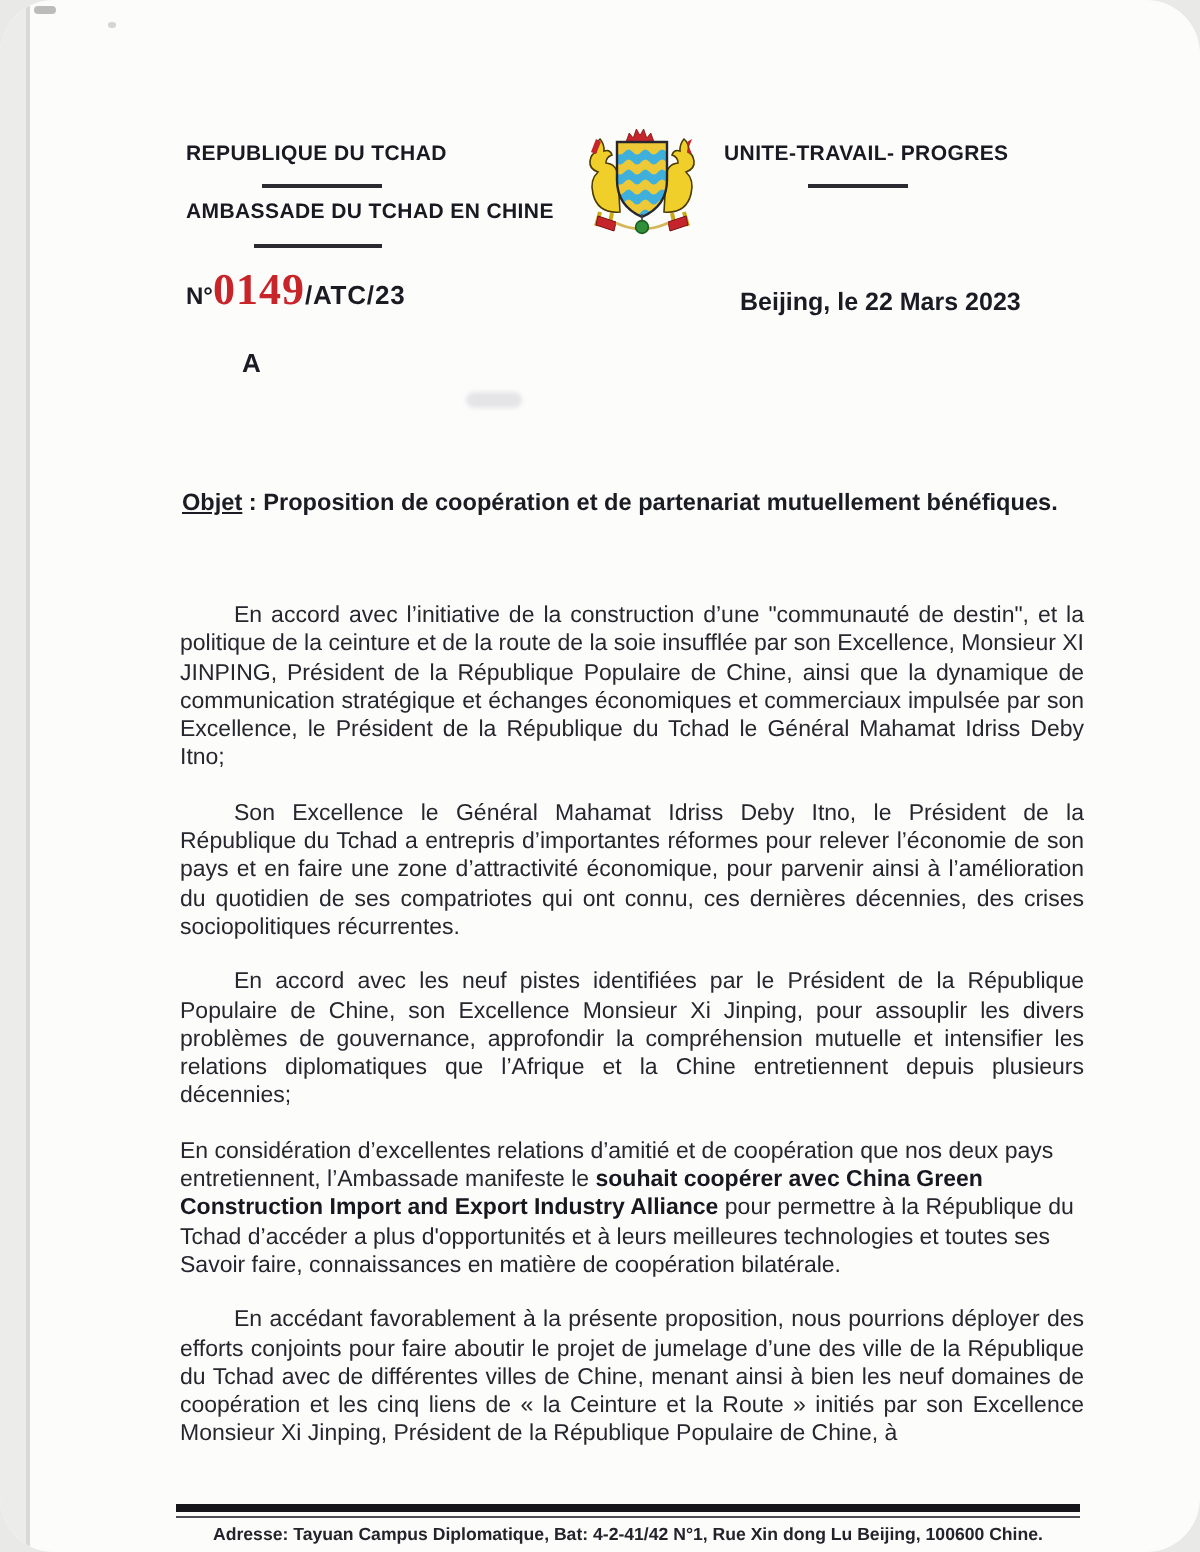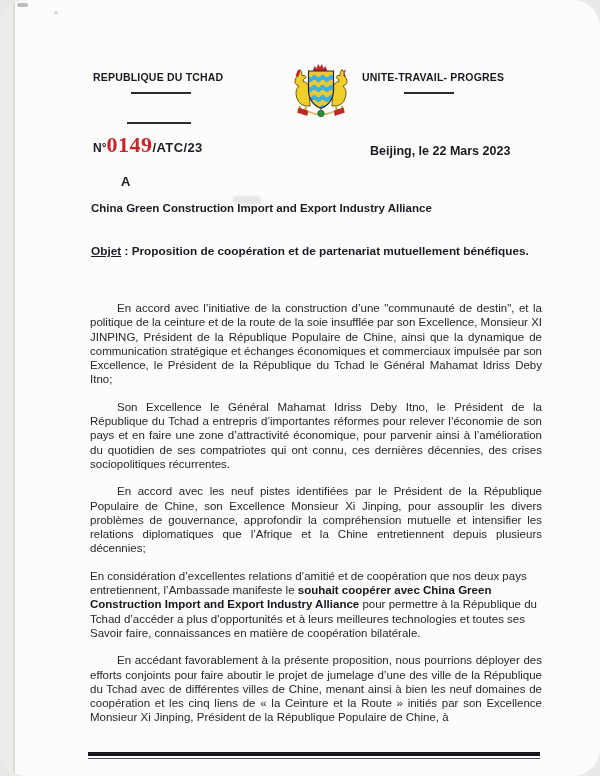--- a/index.html
+++ b/index.html
@@ -57,20 +57,21 @@
 <div class="page">
 
   <div class="scan-edge"></div>
   <div class="scan-edge-line"></div>
   <div class="artifact" style="left:17px;top:3px;width:11px;height:4px;"></div>
   <div class="artifact" style="left:54px;top:11px;width:4px;height:3px;opacity:.4;"></div>
   <div class="smudge" style="left:233px;top:196px;width:28px;height:8px;"></div>
 
   <div class="hdr" style="left:93px;top:71px;">REPUBLIQUE DU TCHAD</div>
   <div class="hdr-underline" style="left:131px;top:92px;width:60px;"></div>
+  <div class="hdr" style="left:93px;top:100px;">AMBASSADE DU TCHAD EN CHINE</div>
   <div class="hdr-underline" style="left:127px;top:122px;width:64px;"></div>
 
   <div style="position:absolute;left:286px;top:60px;">
     <svg width="70" height="60" viewBox="0 0 70 60">
       <defs>
         <clipPath id="sh">
             <path d="M22.5,11 h25 v19 q0,13 -12.5,18.5 q-12.5,-5.5 -12.5,-18.5 Z"></path>
           </clipPath>
       </defs>
 
@@ -110,33 +111,33 @@
   <div class="refline">
     <span class="ref-prefix">N°</span>
       <span class="ref-number">0149</span>
       <span class="ref-suffix">/ATC/23</span>
   </div>
 
   <div class="dateline">Beijing, le 22 Mars 2023</div>
 
   <div class="salutation">A</div>
   <div class="recipient">
-    <div>China Green Construction Import and Export Industry Alliance</div>
   </div>
 
   <div class="subject">
     <span class="u">Objet</span><span> : Proposition de coopération et de partenariat mutuellement bénéfiques.</span>
   </div>
 
   <div class="body-text">
     <p class="para">En accord avec l’initiative de la construction d’une "communauté de destin", et la politique de la ceinture et de la route de la soie insufflée par son Excellence, Monsieur XI JINPING, Président de la République Populaire de Chine, ainsi que la dynamique de communication stratégique et échanges économiques et commerciaux impulsée par son Excellence, le Président de la République du Tchad le Général Mahamat Idriss Deby Itno;</p>
     <p class="para">Son Excellence le Général Mahamat Idriss Deby Itno, le Président de la République du Tchad a entrepris d’importantes réformes pour relever l’économie de son pays et en faire une zone d’attractivité économique, pour parvenir ainsi à l’amélioration du quotidien de ses compatriotes qui ont connu, ces dernières décennies, des crises sociopolitiques récurrentes.</p>
     <p class="para">En accord avec les neuf pistes identifiées par le Président de la République Populaire de Chine, son Excellence Monsieur Xi Jinping, pour assouplir les divers problèmes de gouvernance, approfondir la compréhension mutuelle et intensifier les relations diplomatiques que l’Afrique et la Chine entretiennent depuis plusieurs décennies;</p>
     <p class="para noindent gap-after"><span>En considération d’excellentes relations d’amitié et de coopération que nos deux pays entretiennent, l’Ambassade manifeste le </span><b>souhait coopérer avec China Green Construction Import and Export Industry Alliance</b><span> pour permettre à la République du Tchad d’accéder a plus d'opportunités et à leurs meilleures technologies et toutes ses Savoir faire, connaissances en matière de coopération bilatérale.</span></p>
     <p class="para">En accédant favorablement à la présente proposition, nous pourrions déployer des efforts conjoints pour faire aboutir le projet de jumelage d’une des ville de la République du Tchad avec de différentes villes de Chine, menant ainsi à bien les neuf domaines de coopération et les cinq liens de « la Ceinture et la Route » initiés par son Excellence Monsieur Xi Jinping, Président de la République Populaire de Chine, à</p>
   </div>
 
   <div class="footer-rule">
     <div class="thick"></div>
     <div class="thin"></div>
   </div>
+  <div class="footer-address">Adresse: Tayuan Campus Diplomatique, Bat: 4-2-41/42 N°1, Rue Xin dong Lu Beijing, 100600 Chine.</div>
 
 </div>
 
 </body></html>

